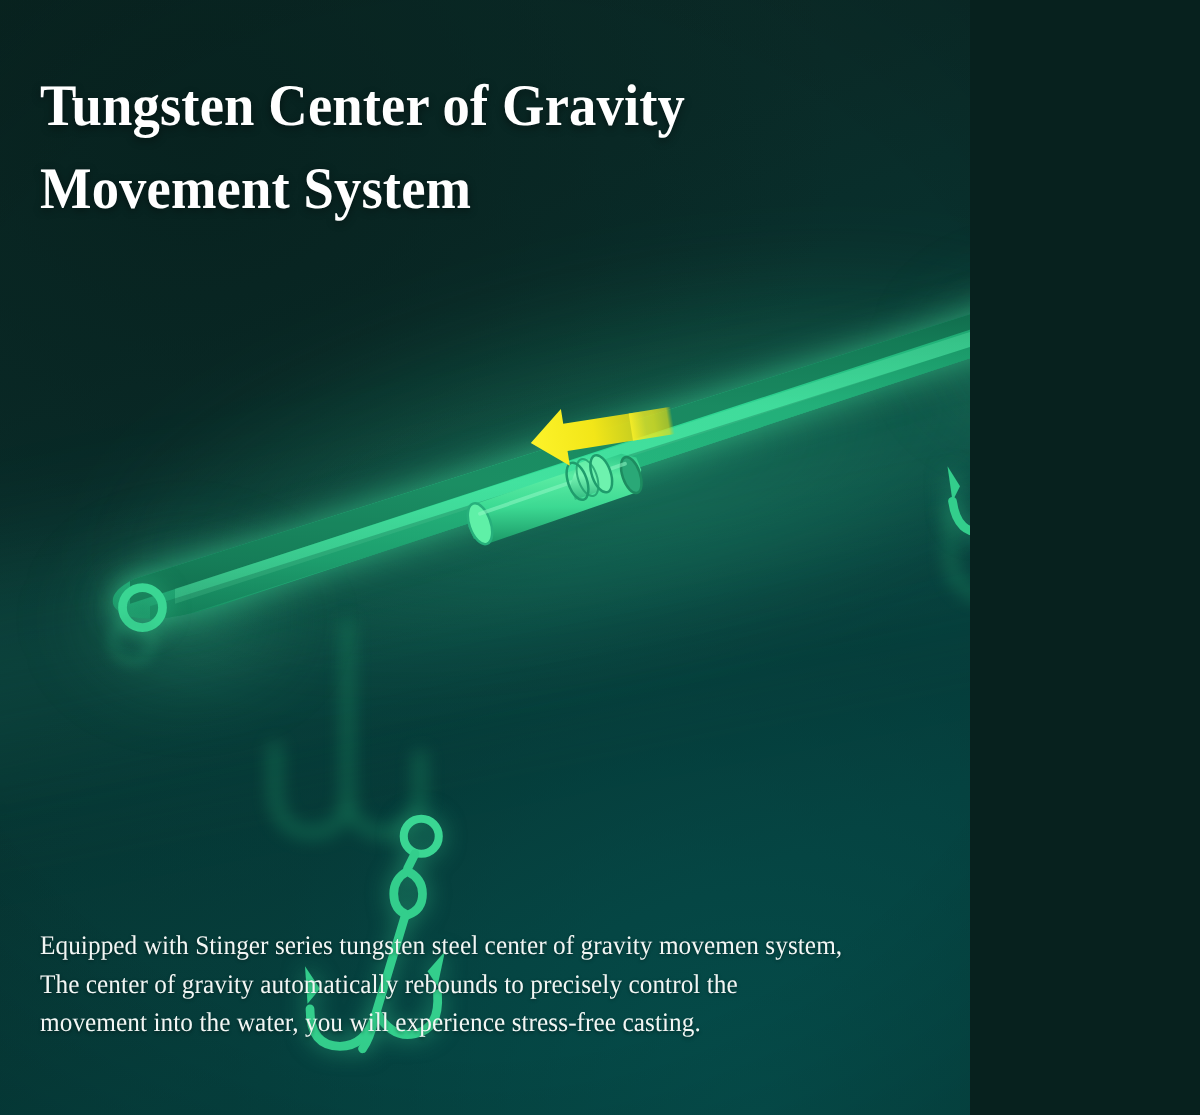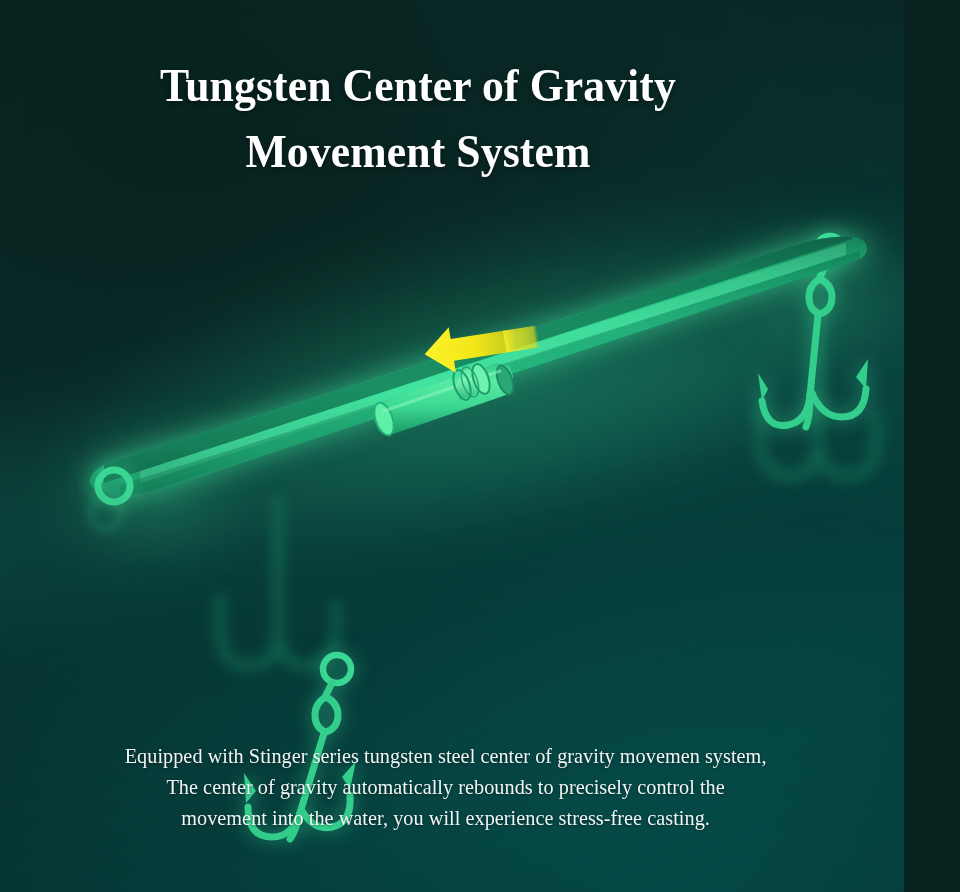--- a/index.html
+++ b/index.html
@@ -1,26 +1,25 @@
 <!DOCTYPE html>
 <html><head>
 <meta charset="utf-8">
 <style>
   html,body{margin:0;padding:0;background:#07211e;}
   body{font-family:"Liberation Serif",serif;}
 
   .page{
     position:relative;
-    width:904px;height:892px;
+    width:776px;height:892px;
     overflow:hidden;
     background:
       radial-gradient(120% 95% at 78% 100%, rgba(5,78,76,.85) 0%, rgba(5,62,60,.35) 45%, rgba(0,0,0,0) 72%),
       radial-gradient(95% 70% at 20% 12%, rgba(7,34,31,.95) 0%, rgba(7,34,31,0) 70%),
       linear-gradient(158deg, #0b2a26 0%, #0a2b28 26%, #073330 52%, #05403e 78%, #04423f 100%);
-    text-align: center;
   }
 
   
   .bg-band{
     position:absolute;left:-180px;top:300px;width:1340px;height:230px;
     background:linear-gradient(180deg, rgba(24,120,104,0) 0%, rgba(30,140,120,.30) 45%, rgba(24,120,104,0) 100%);
     transform:rotate(-11.5deg);
     filter:blur(34px);
     opacity:.75;
   }

